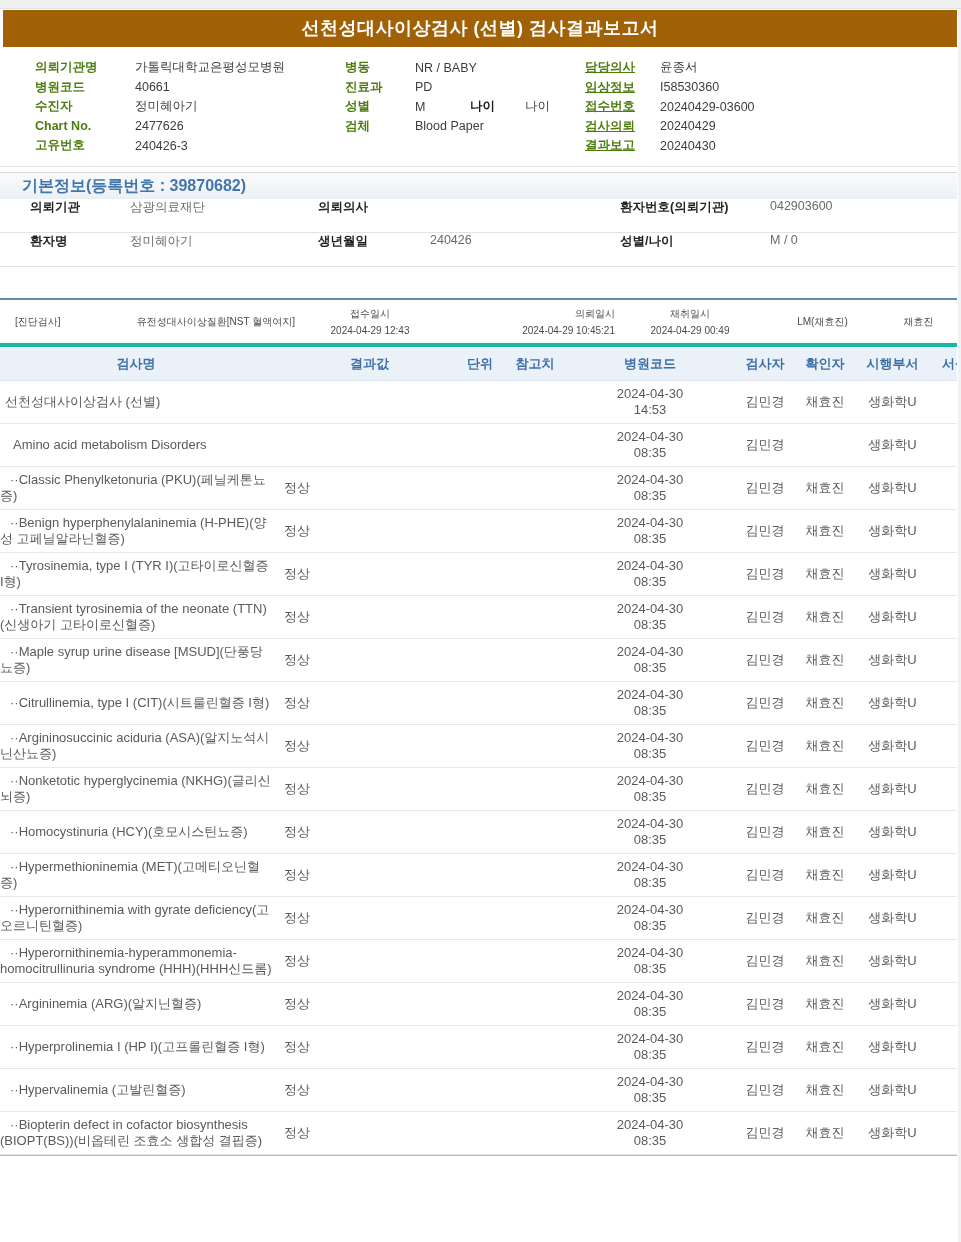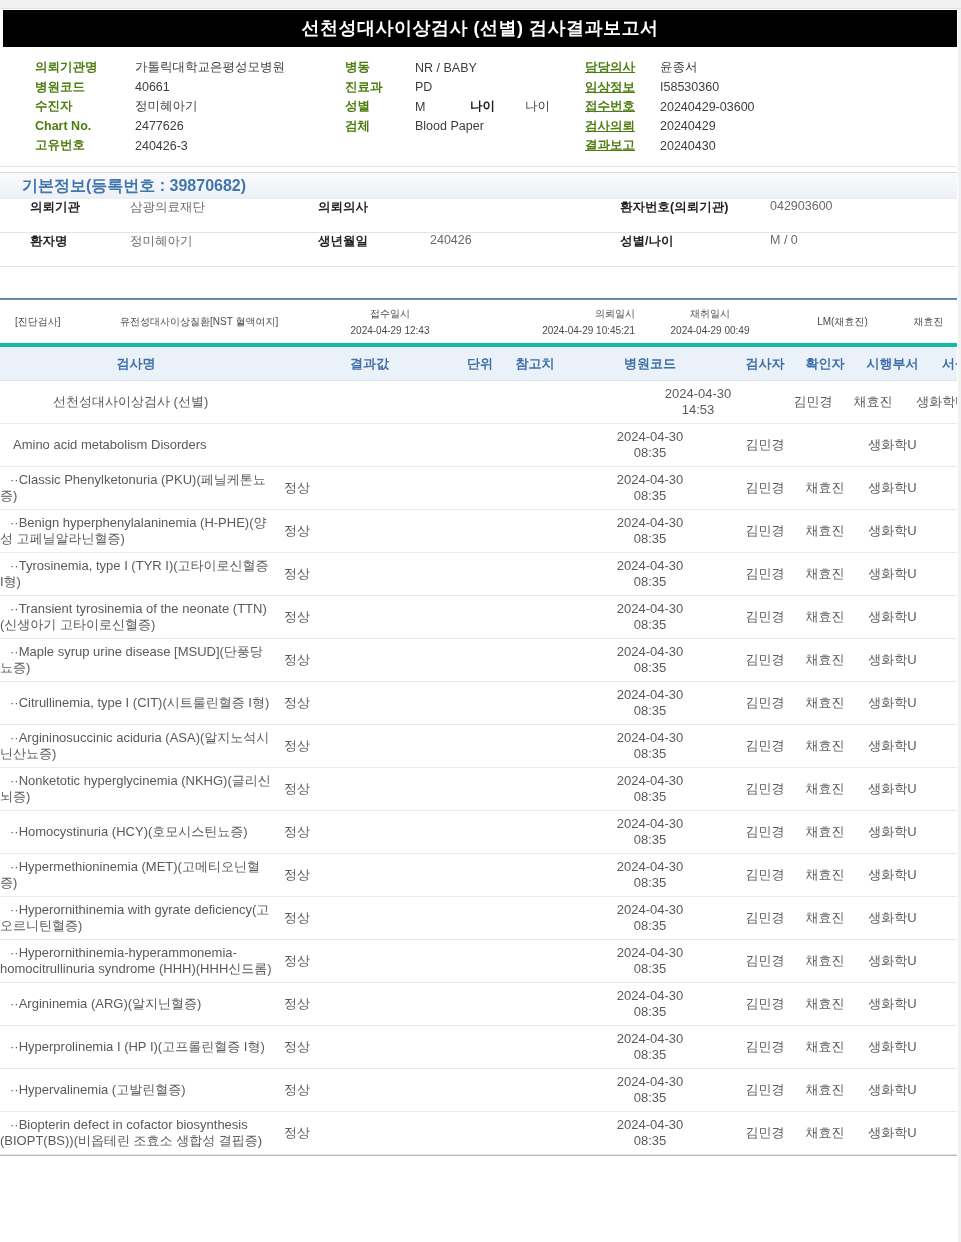--- a/index.html
+++ b/index.html
@@ -4,21 +4,21 @@
 <style>
   * { box-sizing: border-box; margin: 0; padding: 0; }
   html,body { width: 961px; height: 1242px; background: #ffffff; overflow: hidden;
     font-family: "Liberation Sans", sans-serif; position: relative; color: #555; }
 
   .topstrip { position:absolute; top:0; left:0; width:961px; height:9px;
     background:#f0f0f0; border-bottom:1px solid #e2e2e2; }
   .rightstrip { position:absolute; top:9px; right:0; width:3px; height:1233px; background:#f1f1f1; }
 
   .titlebar { position:absolute; top:10px; left:3px; width:954px; height:37px;
-    background:#000000; color:#ffffff; font-weight:bold; font-size:18px;
+    background:#a16207; color:#ffffff; font-weight:bold; font-size:18px;
     text-align:center; line-height:37px; letter-spacing:0.5px; }
 
   .hdrblock { position:absolute; top:50px; left:0; width:957px; height:117px;
     border-bottom:1px solid #e2e2e2; }
   .hcol { position:absolute; top:8px; }
   #hdr-col1 { left:35px; }  #hdr-col2 { left:345px; }  #hdr-col3 { left:585px; }
   .hrow { display:flex; height:19.5px; align-items:center; font-size:12.5px; white-space:nowrap; }
   .hl  { font-weight:bold; color:#4d7c0f; }
   #hdr-col1 .hl { width:100px; } #hdr-col2 .hl { width:70px; } #hdr-col3 .hl { width:75px;text-decoration:underline; }
   .hv  { color:#3d3d3d; }
@@ -34,36 +34,36 @@
   .bi-label { font-weight:bold; color:#222; }
   .bi-value { color:#6a6a6a; }
   .bl1 { padding-left:30px; width:130px; } .bv1 { width:188px; }
   .bl2 { width:112px; }                    .bv2 { width:190px; }
   .bl3 { width:150px; }                    .bv3 { flex:1; }
 
   .diag { position:absolute; top:298px; left:0; width:957px; height:49px;
     border-top:2px solid #5E8CAD; border-bottom:4px solid #14b8a6;
     display:flex; align-items:center; font-size:10px; color:#4a4a4a; }
   .d-tag { padding-left:15px; width:100px; }
-  .d-name { width:195px; text-align:left; line-height:16px;margin-left:20px; }
+  .d-name { width:195px; text-align:right; line-height:16px; }
   .d-col { text-align:center; line-height:17px; }
   .d-recv { width:150px; } .d-req { width:170px;text-align:right; } .d-coll { width:150px; }
   .d-lm { width:115px; text-align:center; }
   .d-collector { flex:1; text-align:center; }
 
   .rtable { position:absolute; top:348px; left:0; width:957px; overflow:hidden; }
   .rt-header { display:flex; align-items:center; width:980px; height:33px;
     background:#EAF1F8; border-bottom:1px solid #dbe4ec;
     font-size:13px; font-weight:bold; color:#3F6FA8; }
   .rt-header .c { text-align:center; }
   .rt-row { display:flex; align-items:center; width:980px; min-height:43px;
     border-bottom:1px solid #e9e9e9; font-size:13px; color:#5a5a5a; padding:4px 0; }
   .c { flex:none; }
   .c-name    { width:280px; line-height:16px; padding-right:8px; overflow-wrap:anywhere; }
-  .ind0 { text-indent:5px;margin-left:48px; } .ind1 { text-indent:13px; } .ind2 { text-indent:10px; }
+  .ind0 { text-indent:5px; } .ind1 { text-indent:13px; } .ind2 { text-indent:10px; }
   .c-result  { width:175px; padding-left:4px; }
   .c-unit    { width:50px;  text-align:center; }
   .c-ref     { width:60px;  text-align:center; }
   .c-rep     { width:170px; text-align:center; line-height:16px; }
   .c-tester  { width:60px;  text-align:center; }
   .c-checker { width:60px;  text-align:center; }
   .c-dept    { width:75px;  text-align:center; }
   .c-form    { width:50px;  text-align:center; }
   .table-end { width:957px; border-top:1px solid #b5b5b5; }
 </style>

